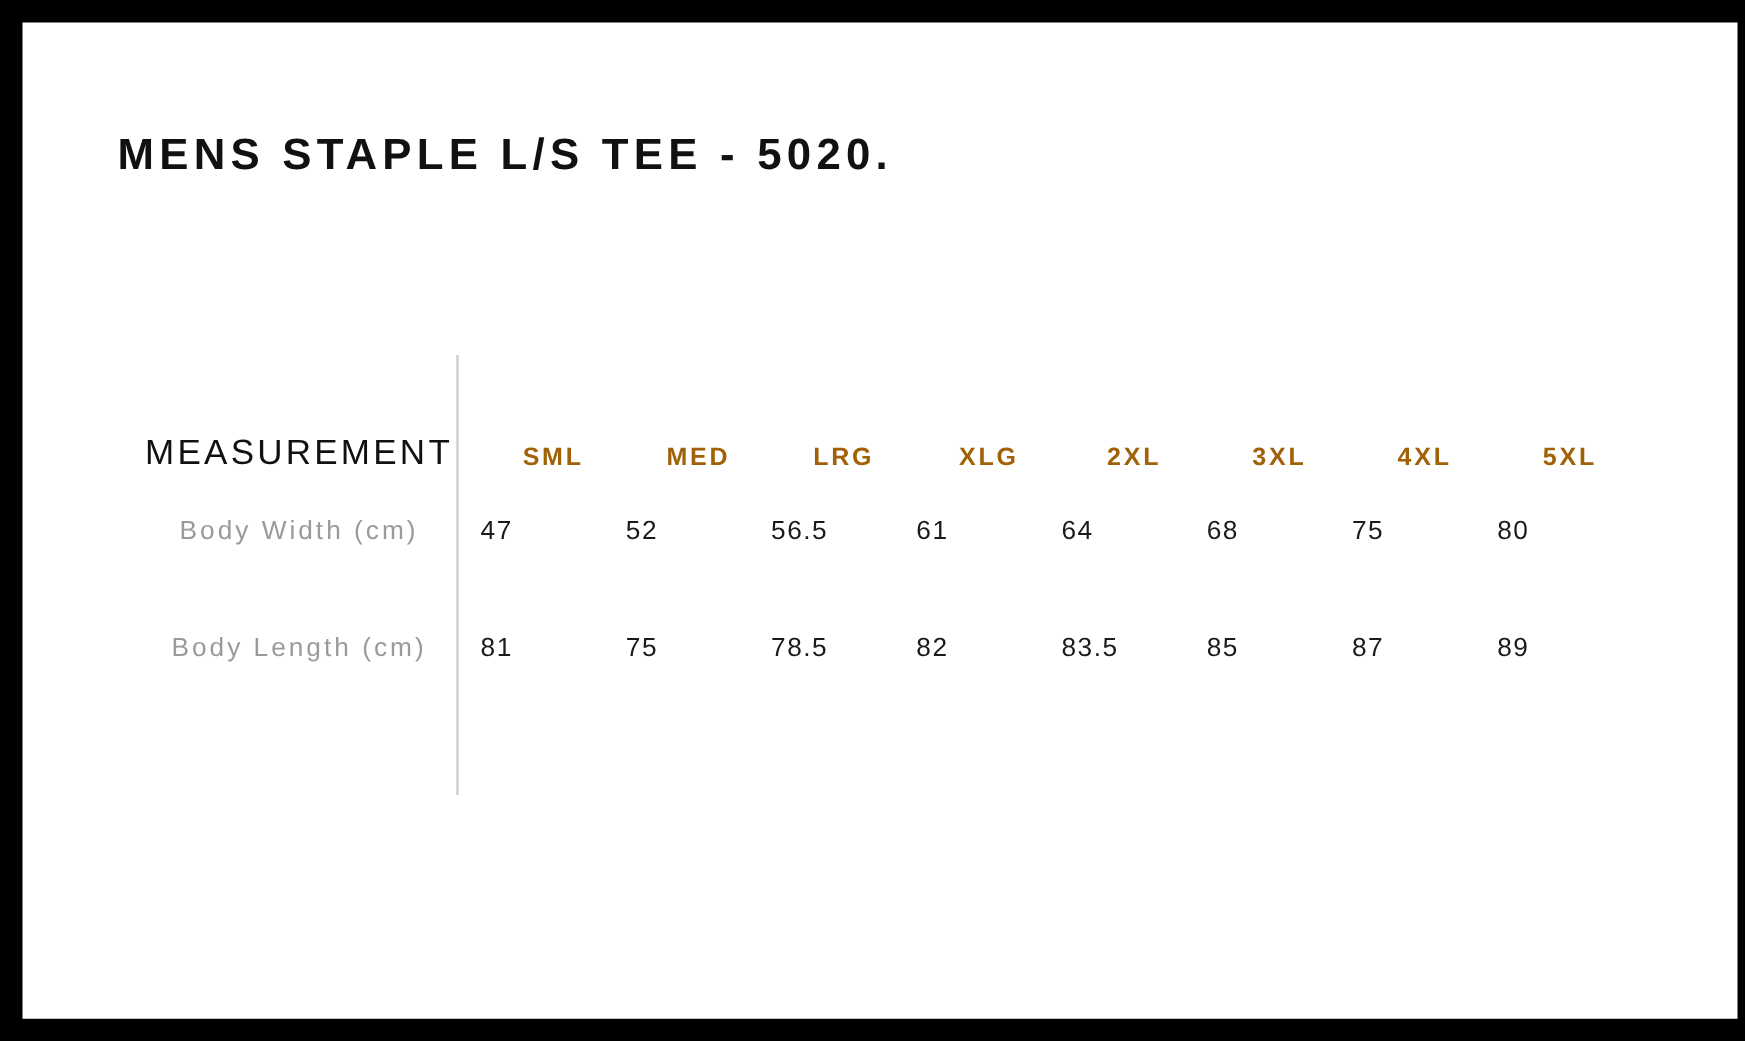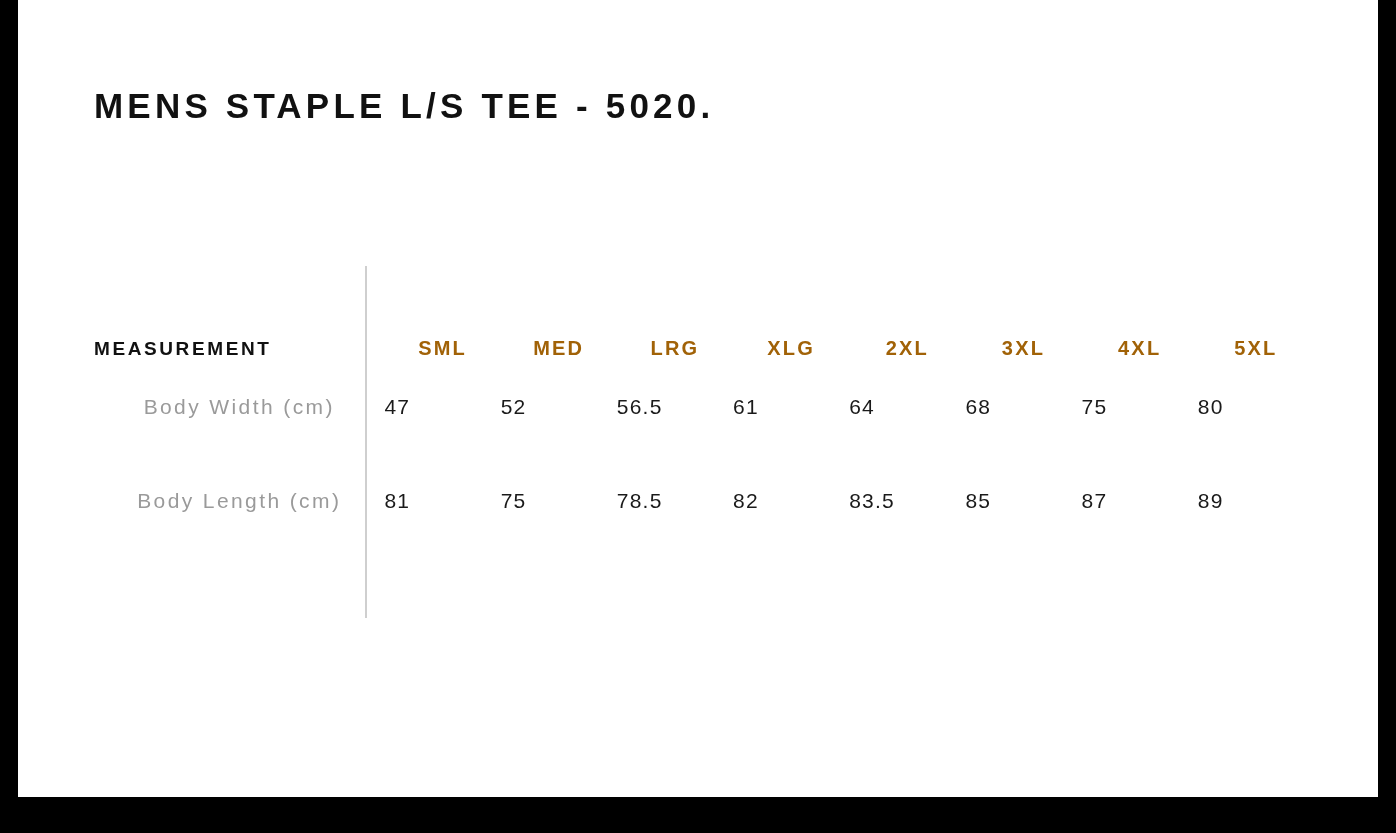--- a/index.html
+++ b/index.html
@@ -9,24 +9,25 @@
   }
   body {
     width: 1396px;
     height: 833px;
     overflow: hidden;
     font-family: "Liberation Sans", sans-serif;
   }
   .frame {
     position: absolute;
     left: 18px;
-    top: 0;
+    top: 18px;
     width: 1360px;
     height: 797px;
     background: #ffffff;
+    padding-left: 12px;
   }
   .title {
     position: absolute;
     left: 76px;
     top: 86px;
     font-size: 35px;
     font-weight: bold;
     letter-spacing: 4.2px;
     color: #111111;
     white-space: nowrap;
@@ -58,25 +59,25 @@
   }
   col.label-col { width: 290px; }
   col.data-col  { width: 116px; }
 
   .head-row th {
     height: 100px;
     vertical-align: bottom;
     padding-bottom: 18px;
   }
   .head-label {
-    font-size: 19px;
-    font-weight: bold;
+    font-size: 28px;
+    font-weight: normal;
     letter-spacing: 2.6px;
     color: #111111;
-    text-align: left;
+    text-align: center;
     white-space: nowrap;
   }
   .head-size {
     font-size: 20px;
     font-weight: bold;
     letter-spacing: 2.2px;
     color: #a16207;
     white-space: nowrap;
   }
   .body-row td {

